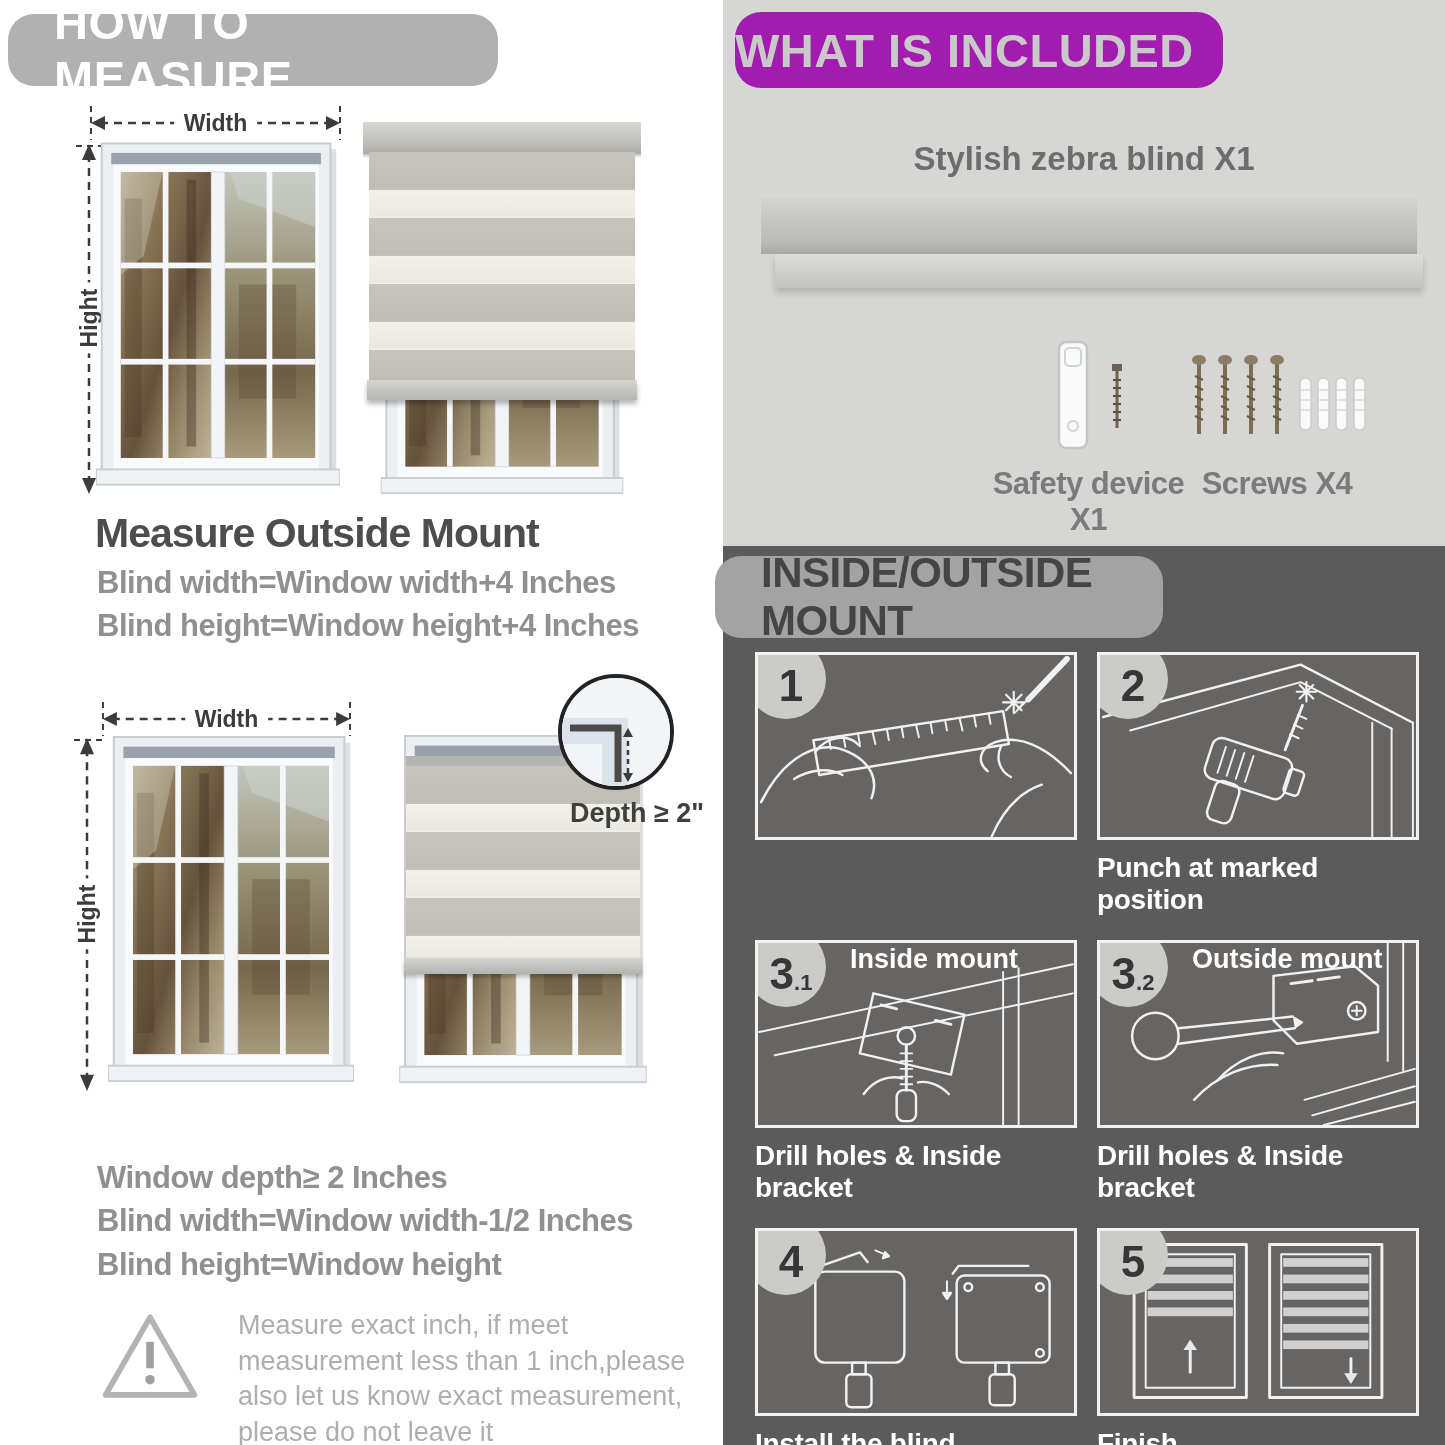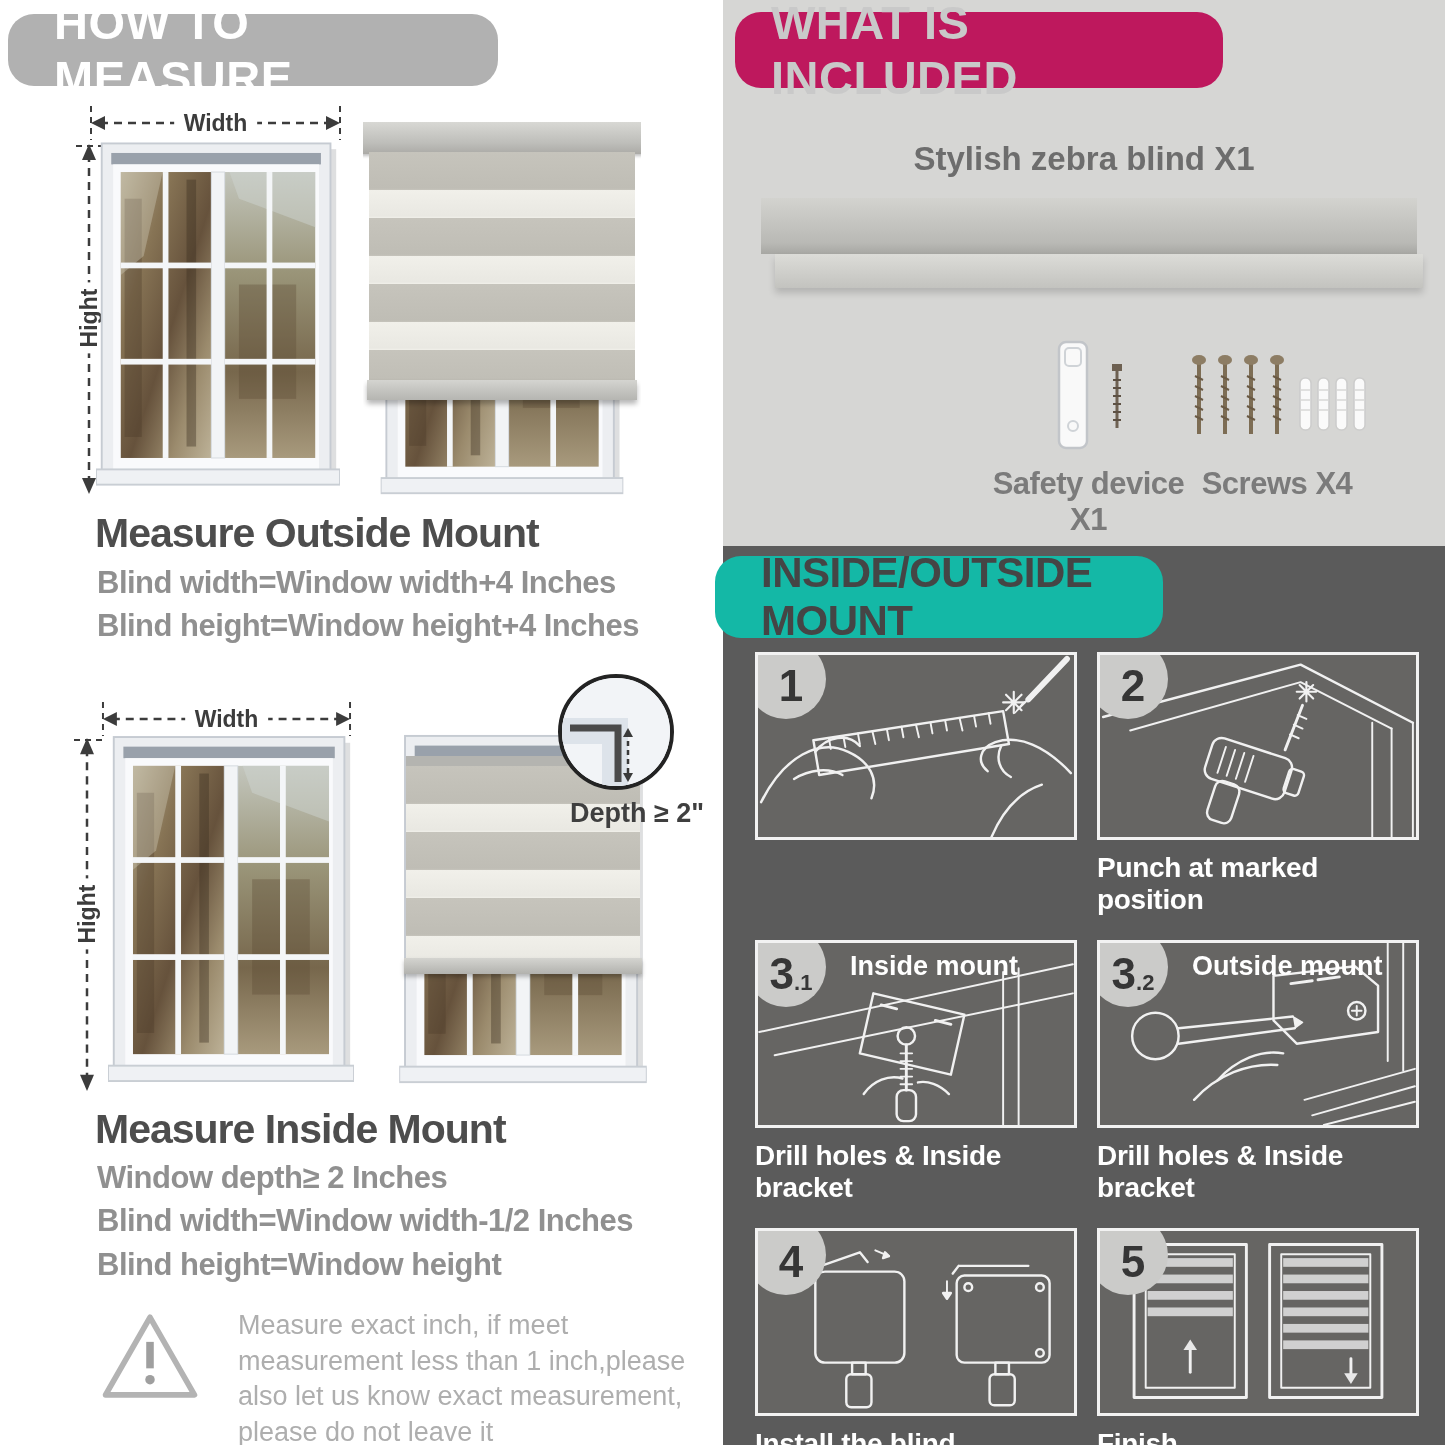--- a/index.html
+++ b/index.html
@@ -4,23 +4,23 @@
 <style>
   html,body{margin:0;padding:0;background:#fff;}
   .page{position:relative;width:1445px;height:1445px;background:#fff;overflow:hidden;
         font-family:"Liberation Sans","DejaVu Sans",sans-serif;}
   .page *{box-sizing:border-box;}
 
   
   .pill{position:absolute;display:flex;align-items:center;font-weight:700;letter-spacing:.5px;}
   .pill-htm{left:8px;top:14px;width:490px;height:72px;background:#b1b1b1;border-radius:26px;
             color:#fff;font-size:47px;padding-left:46px;}
-  .pill-wii{left:12px;top:12px;width:488px;height:76px;background:#be185d;border-radius:26px;
-            color:#c9c9c9;font-size:47px;padding-left:36px;}
-  .pill-iom{left:-8px;top:10px;width:448px;height:82px;background:#14b8a6;border-radius:26px;
+  .pill-wii{left:12px;top:12px;width:488px;height:76px;background:#a21caf;border-radius:26px;
+            color:#c9c9c9;font-size:47px;}
+  .pill-iom{left:-8px;top:10px;width:448px;height:82px;background:#a3a3a3;border-radius:26px;
             color:#454545;font-size:42px;padding-left:46px;letter-spacing:-.5px;}
 
   
   .h2{position:absolute;font-weight:700;font-size:41px;color:#4d4d4d;letter-spacing:-1px;}
   .mline{position:absolute;font-weight:700;font-size:31px;color:#909090;letter-spacing:-.5px;}
 
   
   .fig{position:absolute;}
   .fig1{left:60px;top:100px;width:625px;height:400px;}
   .fig2{left:60px;top:688px;width:670px;height:420px;}
@@ -73,21 +73,21 @@
   
   .right-bottom{position:absolute;left:723px;top:546px;width:722px;height:899px;background:#5b5b5b;}
   .steps{position:absolute;left:32px;top:106px;width:664px;
          display:grid;grid-template-columns:1fr 1fr;column-gap:20px;row-gap:24px;}
   .panel{position:relative;height:188px;border:3px solid #f2f2f2;background:#666563;overflow:hidden;}
   .panel svg.illus{position:absolute;inset:0;width:100%;height:100%;}
   .badge{position:absolute;left:-12px;top:-16px;width:80px;height:80px;border-radius:50%;
          background:#cbcbc9;color:#363636;display:flex;align-items:center;justify-content:center;
          padding:14px 0 0 10px;font-weight:700;font-size:44px;}
   .badge .sub{font-size:22px;margin-top:18px;}
-  .inner-label{position:absolute;left:92px;top:8px;color:#fff;font-weight:700;font-size:27px;}
+  .inner-label{position:absolute;left:92px;top:1px;color:#fff;font-weight:700;font-size:27px;}
   .step-caption{margin-top:12px;color:#fff;font-weight:700;font-size:28px;letter-spacing:-.3px;}
 </style>
 </head>
 <body>
 
 <svg width="0" height="0" style="position:absolute" aria-hidden="true">
   <defs>
     <linearGradient id="glassA" x1="0" y1="0" x2="1" y2="1">
       <stop offset="0" stop-color="#b5ab92"></stop>
         <stop offset="0.28" stop-color="#877455"></stop>
@@ -220,21 +220,20 @@
         <path d="M0,40 H66 V108 H40 V66 H0 Z" fill="#dde3ea"></path>
         <path d="M8,50 H56 V104" fill="none" stroke="#4b4b4b" stroke-width="7"></path>
         <path d="M66,54 V100" stroke="#3a3a3a" stroke-width="2.5" stroke-dasharray="5 4" fill="none"></path>
         <path d="M66,50 l-5,9 h10 z" fill="#3a3a3a"></path>
         <path d="M66,104 l-5,-9 h10 z" fill="#3a3a3a"></path>
       </svg>
     </div>
     <div class="depth-label">Depth ≥ 2"</div>
   </div>
 
-  <div class="h2" style="left:95px;top:1106px;">Measure Inside Mount</div>
   <div class="mline" style="left:97px;top:1160px;">Window depth≥ 2 Inches</div>
   <div class="mline" style="left:97px;top:1203px;">Blind width=Window width-1/2 Inches</div>
   <div class="mline" style="left:97px;top:1247px;">Blind height=Window height</div>
 
   <div class="warning">
     <svg width="104" height="98" viewBox="0 0 110 100">
       <path d="M55,8 L102,90 H8 Z" fill="none" stroke="#b3b3b3" stroke-width="6" stroke-linejoin="round"></path>
       <line x1="55" y1="34" x2="55" y2="62" stroke="#9f9f9f" stroke-width="8"></line>
       <circle cx="55" cy="74" r="5" fill="#9f9f9f"></circle>
     </svg>

